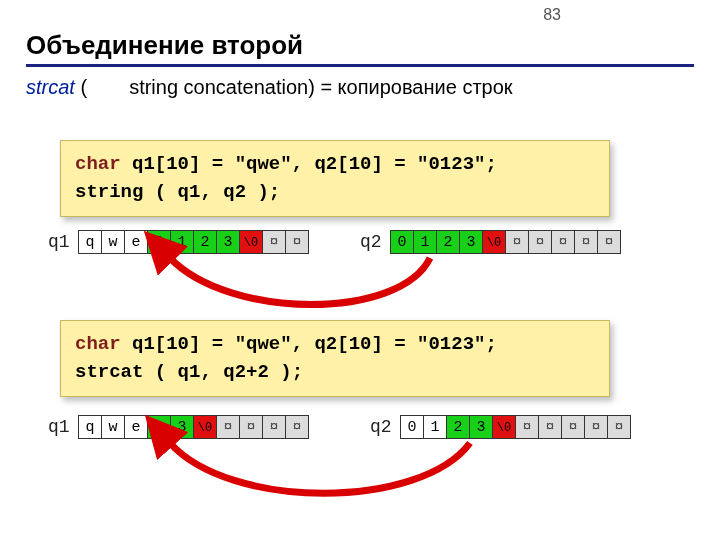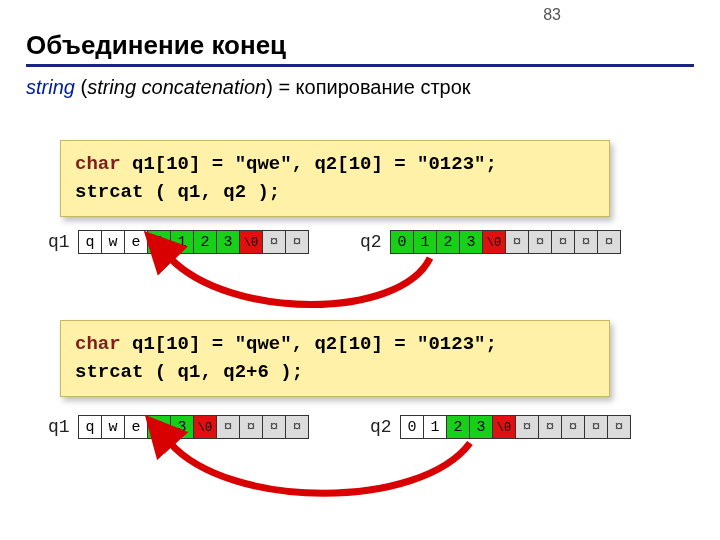--- a/index.html
+++ b/index.html
@@ -45,21 +45,21 @@
     left: 26px;
     width: 668px;
     font-size: 20px;
     line-height: 1.3;
   }
   .intro .kw {
     color: #0020a0;
     font-style: italic;
   }
   .intro .paren {
-    font-style: italic;
+    margin-left: 42px;
   }
 
   .codebox {
     position: absolute;
     background: #fff2a8;
     border: 1px solid #c7b95f;
     box-shadow: 3px 4px 6px rgba(0,0,0,0.25);
     font-family: "Courier New", monospace;
     font-size: 19px;
     font-weight: bold;
@@ -103,31 +103,31 @@
     pointer-events: none;
   }
 </style>
 </head>
 <body>
 
 <div class="page">
 
   <div class="page-number">83</div>
 
-  <div class="title">Объединение конец</div>
+  <div class="title">Объединение второй</div>
   <div class="title-rule"></div>
 
   <div class="intro">
-    <span class="kw">string</span>
+    <span class="kw">strcat</span>
     <span>(</span><span class="paren">string concatenation</span><span>)</span><span> = копирование строк</span><br>
     &nbsp;&nbsp;
   </div>
 
   <div class="codebox" style="left:60px; top:140px; width:520px;"><span class="blue">char</span><span> q1[10] = "qwe", q2[10] = "0123";</span>
-<span>strcat ( q1, q2 );</span></div>
+<span>string ( q1, q2 );</span></div>
 
   <div class="arrlabel" style="left:48px; top:232px;">q1</div>
   <div class="arr" id="arr-a-q1" style="left:78px; top:230px;">
       <div class="cell ">q</div>
       <div class="cell ">w</div>
       <div class="cell ">e</div>
       <div class="cell green">0</div>
       <div class="cell green">1</div>
       <div class="cell green">2</div>
       <div class="cell green">3</div>
@@ -153,21 +153,21 @@
   <svg class="arrow" style="left:0; top:0;" width="720" height="540">
     <defs>
       <marker id="ah" viewBox="0 0 10 10" refX="1" refY="5" markerWidth="6" markerHeight="6" orient="auto">
         <path d="M 0 0 L 10 5 L 0 10 z" fill="#d80000"></path>
       </marker>
     </defs>
     <path d="M 430 258 C 400 320, 230 320, 170 258" stroke="#d80000" stroke-width="7" fill="none" marker-end="url(#ah)"></path>
   </svg>
 
   <div class="codebox" style="left:60px; top:320px; width:520px;"><span class="blue">char</span><span> q1[10] = "qwe", q2[10] = "0123";</span>
-<span>strcat ( q1, q2+6 );</span></div>
+<span>strcat ( q1, q2+2 );</span></div>
 
   <div class="arrlabel" style="left:48px; top:417px;">q1</div>
   <div class="arr" id="arr-b-q1" style="left:78px; top:415px;">
       <div class="cell ">q</div>
       <div class="cell ">w</div>
       <div class="cell ">e</div>
       <div class="cell green">2</div>
       <div class="cell green">3</div>
       <div class="cell red">\0</div>
       <div class="cell gray">¤</div>

